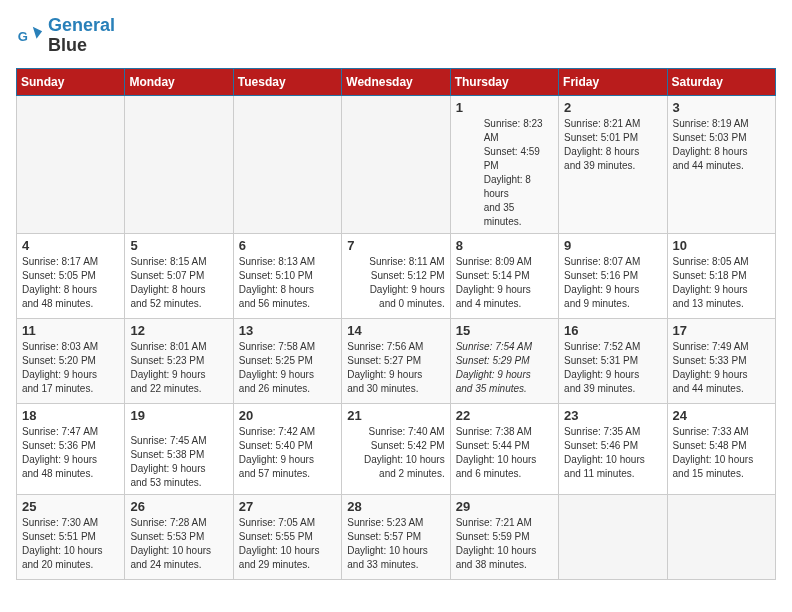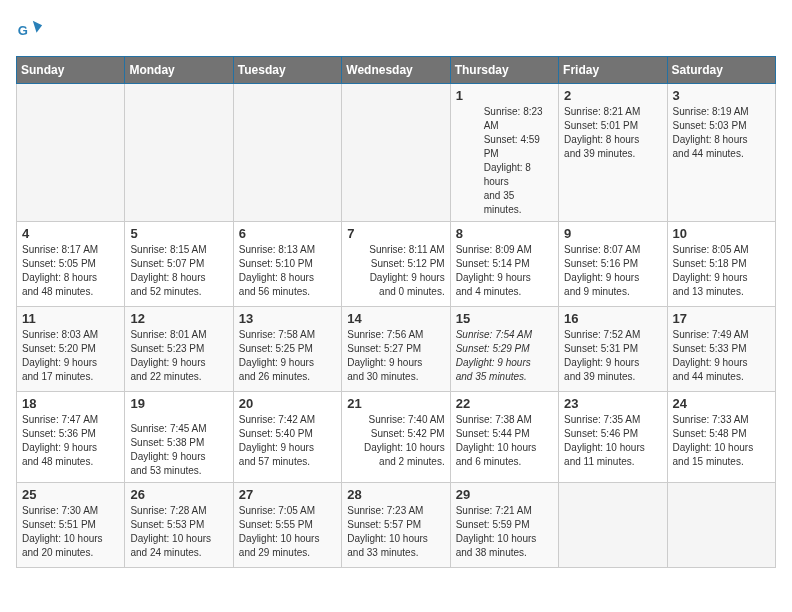--- a/index.html
+++ b/index.html
@@ -45,21 +45,21 @@
     .location-title {
       font-size: 16px;
       color: #555;
     }
     table {
       width: 100%;
       border-collapse: collapse;
       table-layout: fixed;
     }
     thead th {
-      background-color: #737373;
+      background-color: #b91c1c;
       color: #fff;
       font-size: 12px;
       font-weight: bold;
       padding: 6px 4px;
       text-align: left;
       border: 1px solid #2471a3;
       margin-left: 26px;
     }
     tbody td {
       vertical-align: top;
@@ -90,20 +90,25 @@
   </style>
 </head>
 <body>
 
 <div class="header-area">
   <div class="logo">
     <svg class="logo-icon" viewBox="0 0 30 30">
       <text x="2" y="20" font-size="14" font-weight="bold" fill="#2980b9">G</text>
       <polygon points="18,5 28,10 22,18" fill="#2980b9"></polygon>
     </svg>
+    <div>
+      <div class="logo-text">
+        <span>General</span><br><span style="color:#333;">Blue</span>
+      </div>
+    </div>
   </div>
   <div class="title-area">
     <div class="month-title"></div>
     <div class="location-title"></div>
   </div>
 </div>
 
 <table>
   <thead>
     <tr id="thead-row">
@@ -314,21 +319,21 @@
         </td>
         <td>
           <div class="day-number">27</div>
           <div class="cell-content" style="white-space: pre-line;">Sunrise: 7:05 AM
 Sunset: 5:55 PM
 Daylight: 10 hours
 and 29 minutes.</div>
         </td>
         <td>
           <div class="day-number">28</div>
-          <div class="cell-content" style="white-space: pre-line;">Sunrise: 7:23 AM
+          <div class="cell-content" style="white-space: pre-line;">Sunrise: 5:23 AM
 Sunset: 5:57 PM
 Daylight: 10 hours
 and 33 minutes.</div>
         </td>
         <td>
           <div class="day-number">29</div>
           <div class="cell-content" style="white-space: pre-line;">Sunrise: 7:21 AM
 Sunset: 5:59 PM
 Daylight: 10 hours
 and 38 minutes.</div>

